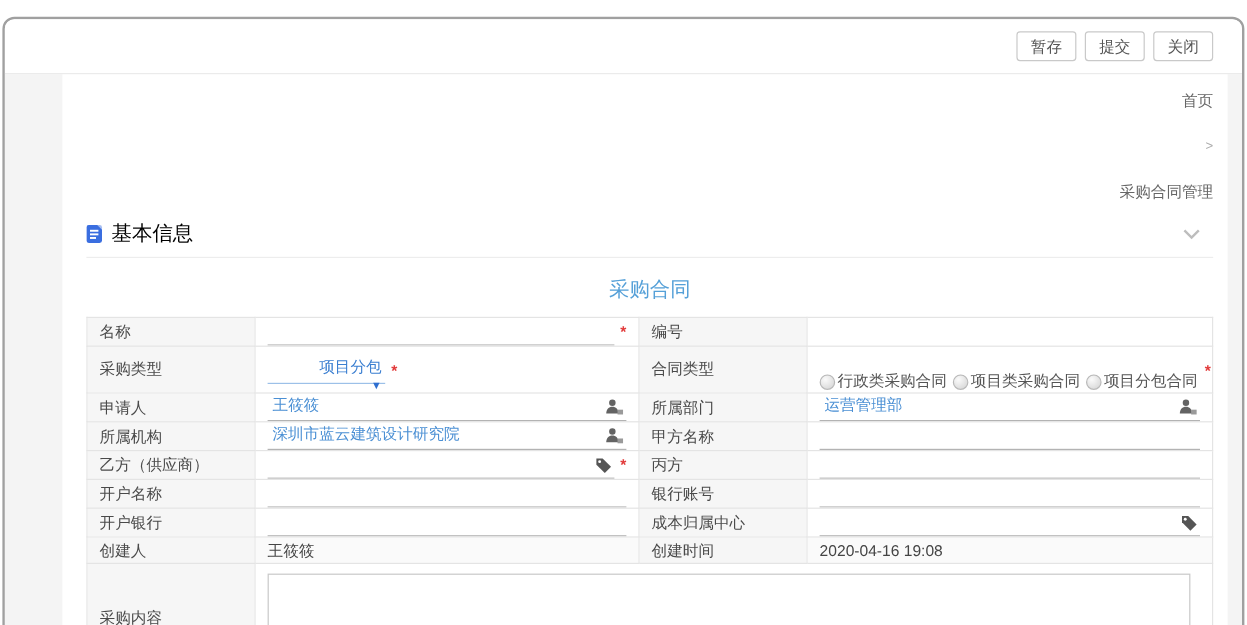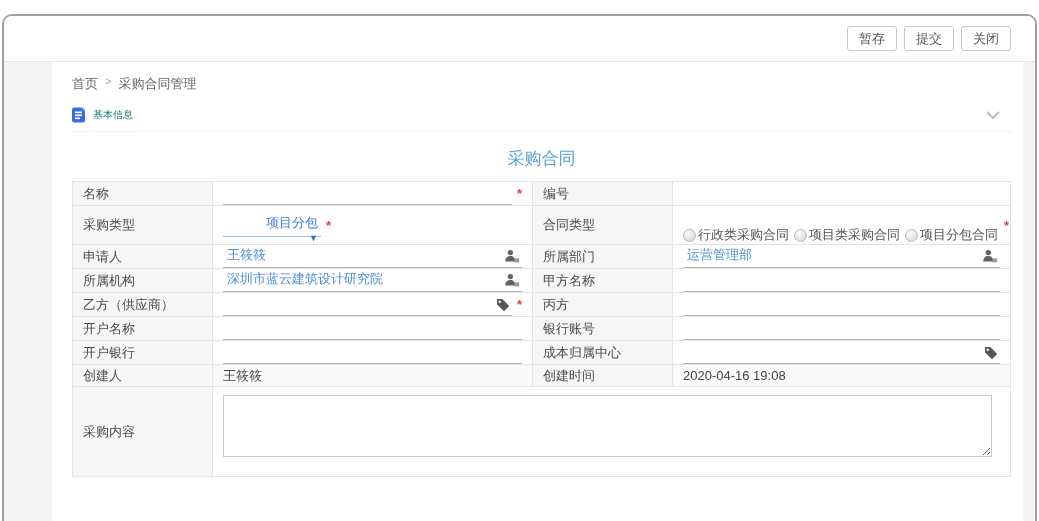--- a/index.html
+++ b/index.html
@@ -14,28 +14,28 @@
     gap:7px; padding-right:24px; background:#fff; border-bottom:1px solid #e6e6e6;
   }
   .btn {
     min-width:47px; height:25px; padding:0 11px; background:#fff;
     border:1px solid #c9c9c9; border-radius:3px; color:#555; font-size:13px;
     display:flex; align-items:center; justify-content:center; cursor:pointer;
   }
   
   .main { height:calc(100% - 46px); background:#f4f4f4; }
   .card { margin:0 12px 0 48px; height:100%; background:#fff; padding:0 12px 0 20px; }
-  .breadcrumb { padding-top:13px; font-size:13px; color:#666; display:flex; align-items:flex-start; gap:7px; }
+  .breadcrumb { padding-top:13px; font-size:13px; color:#666; display:flex; align-items:flex-end; gap:23px;flex-direction:column; }
   .crumb { cursor:pointer; }
   .crumb-sep { color:#a9a9a9; font-size:11px; }
   .section-header {
     margin-top:14px; display:flex; align-items:center;
     border-bottom:1px solid #ededed; padding-bottom:8px;
   }
-  .section-title { color:#0f766e; font-size:10px; margin-left:7px; }
+  .section-title { color:#000000; font-size:17px; margin-left:7px; }
   .chevron { margin-left:auto; margin-right:10px; }
   .form-title { text-align:center; color:#55a0d8; font-size:17px; margin:15px 0 11px; }
   
   table.form { width:100%; border-collapse:collapse; table-layout:fixed; font-size:13px; color:#444; }
   td { border:1px solid #e4e4e4; height:22px; padding:0 10px; overflow:hidden; }
   td.lbl { background:#f6f6f6; color:#4a4a4a; }
   td.ro  { background:#fafafa; }
   col.c-lbl { width:140px; }
   col.c-val-l { width:320px; }
   .fieldwrap { display:flex; align-items:center; width:100%; }

